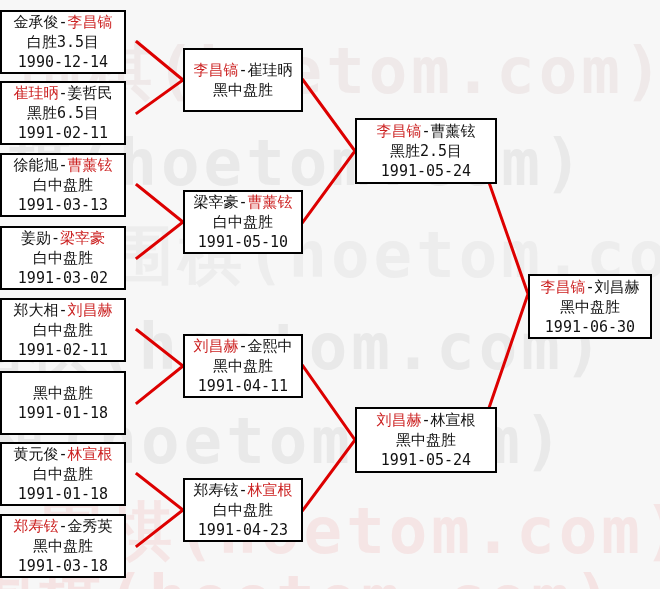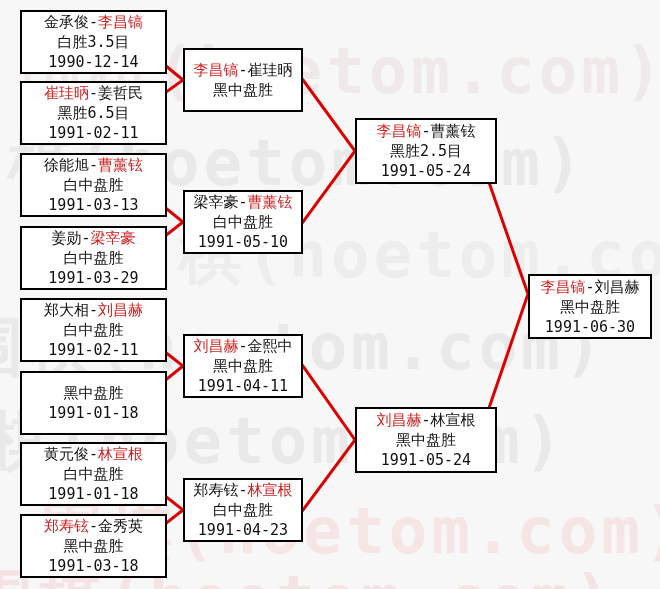--- a/index.html
+++ b/index.html
@@ -19,21 +19,21 @@
   .connector{fill:none;stroke:var(--line,#dd0000);stroke-width:3;stroke-linecap:square}
   
   .box{
     position:absolute;z-index:2;box-sizing:border-box;
     background:var(--box_bg,#ffffff);
     border:2px solid var(--border,#000000);
     display:flex;flex-direction:column;align-items:center;justify-content:center;
     text-align:center;font-size:15px;line-height:20px;
     color:var(--text,#111111);
   }
-  .col1{left:20px;width:147px;height:64px}
+  .col1{left:0;width:126px;height:64px}
   .col2{left:183px;width:120px;height:64px}
   .col3{left:355px;width:142px;height:66px}
   .col4{left:528px;width:124px;height:65px}
   .players,.result,.date{width:100%}
   .winner{color:var(--winner,#cc2222)}
 </style>
 </head>
 <body>
 
 <div id="page" style="--background: #f7f7f7; --box_bg: #ffffff; --border: #000000; --text: #111111; --line: #dd0000; --winner: #cc2222; --wm_gray: #e9e9e9; --wm_pink: #f5e5e5;">
@@ -67,21 +67,21 @@
     <div class="date">1991-02-11</div>
   </div>
   <div class="box col1" style="top:153px">
     <div class="players"><span>徐能旭</span><span>-</span><span class="winner">曹薰铉</span></div>
     <div class="result">白中盘胜</div>
     <div class="date">1991-03-13</div>
   </div>
   <div class="box col1" style="top:226px">
     <div class="players"><span>姜勋</span><span>-</span><span class="winner">梁宰豪</span></div>
     <div class="result">白中盘胜</div>
-    <div class="date">1991-03-29</div>
+    <div class="date">1991-03-02</div>
   </div>
   <div class="box col1" style="top:298px">
     <div class="players"><span>郑大相</span><span>-</span><span class="winner">刘昌赫</span></div>
     <div class="result">白中盘胜</div>
     <div class="date">1991-02-11</div>
   </div>
   <div class="box col1" style="top:371px">
     <div class="result">黑中盘胜</div>
     <div class="date">1991-01-18</div>
   </div>

